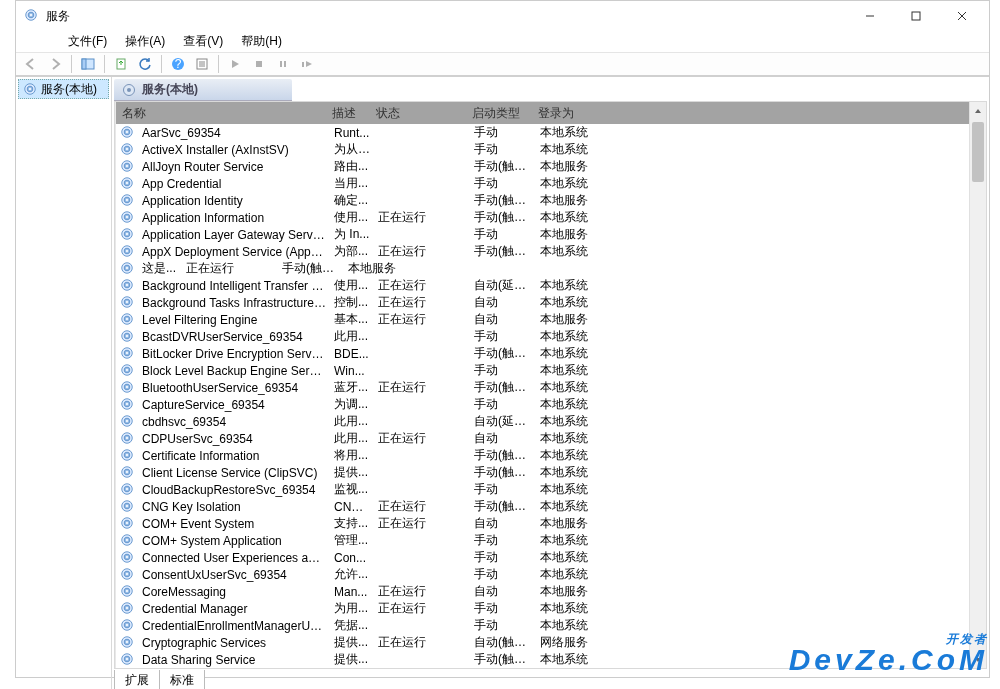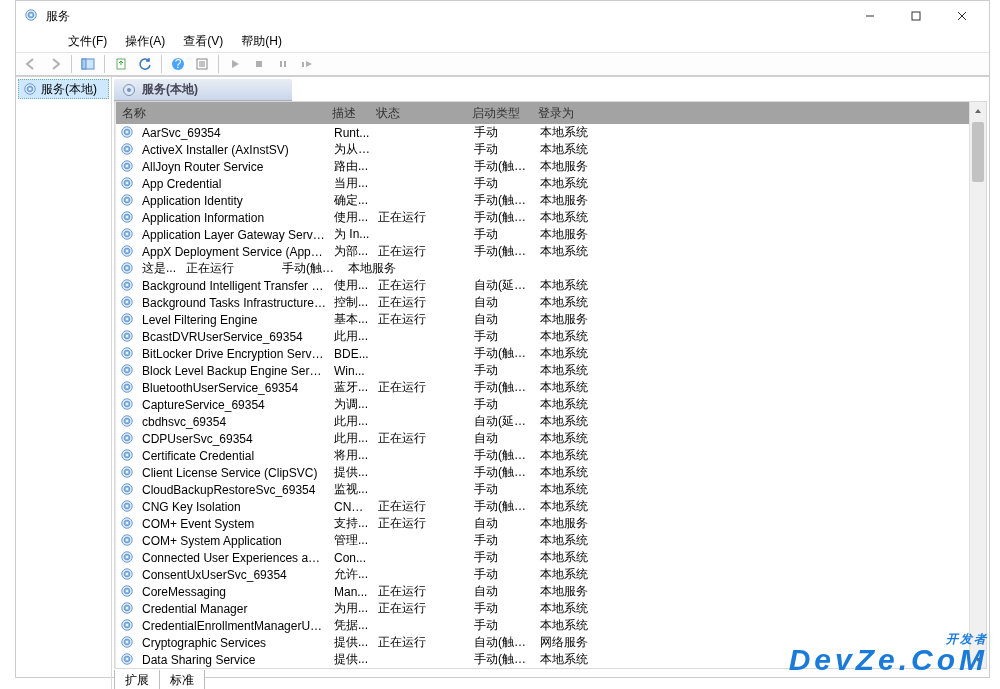--- a/index.html
+++ b/index.html
@@ -427,21 +427,21 @@
                 <span class="col col-status">正在运行</span>
                 <span class="col col-start">自动</span>
                 <span class="col col-logon">本地系统</span>
               </div>
               <div class="row">
                 <span class="ricon"><svg class="svc-svg" viewBox="0 0 16 16">
                     <circle cx="8" cy="8" r="6" fill="#dceaff" stroke="#5a8fc8"></circle>
                     <circle cx="8" cy="8" r="3.2" fill="#9bbfe8" stroke="#5a8fc8"></circle>
                     <circle cx="8" cy="8" r="1.2" fill="#fff"></circle>
                   </svg></span>
-                <span class="col col-name" style="width:192px">Certificate Credential</span>
+                <span class="col col-name" style="width:192px">Certificate Information</span>
                 <span class="col col-desc">将用...</span>
                 <span class="col col-status"></span>
                 <span class="col col-start">手动(触发...</span>
                 <span class="col col-logon">本地系统</span>
               </div>
               <div class="row">
                 <span class="ricon"><svg class="svc-svg" viewBox="0 0 16 16">
                     <circle cx="8" cy="8" r="6" fill="#dceaff" stroke="#5a8fc8"></circle>
                     <circle cx="8" cy="8" r="3.2" fill="#9bbfe8" stroke="#5a8fc8"></circle>
                     <circle cx="8" cy="8" r="1.2" fill="#fff"></circle>

